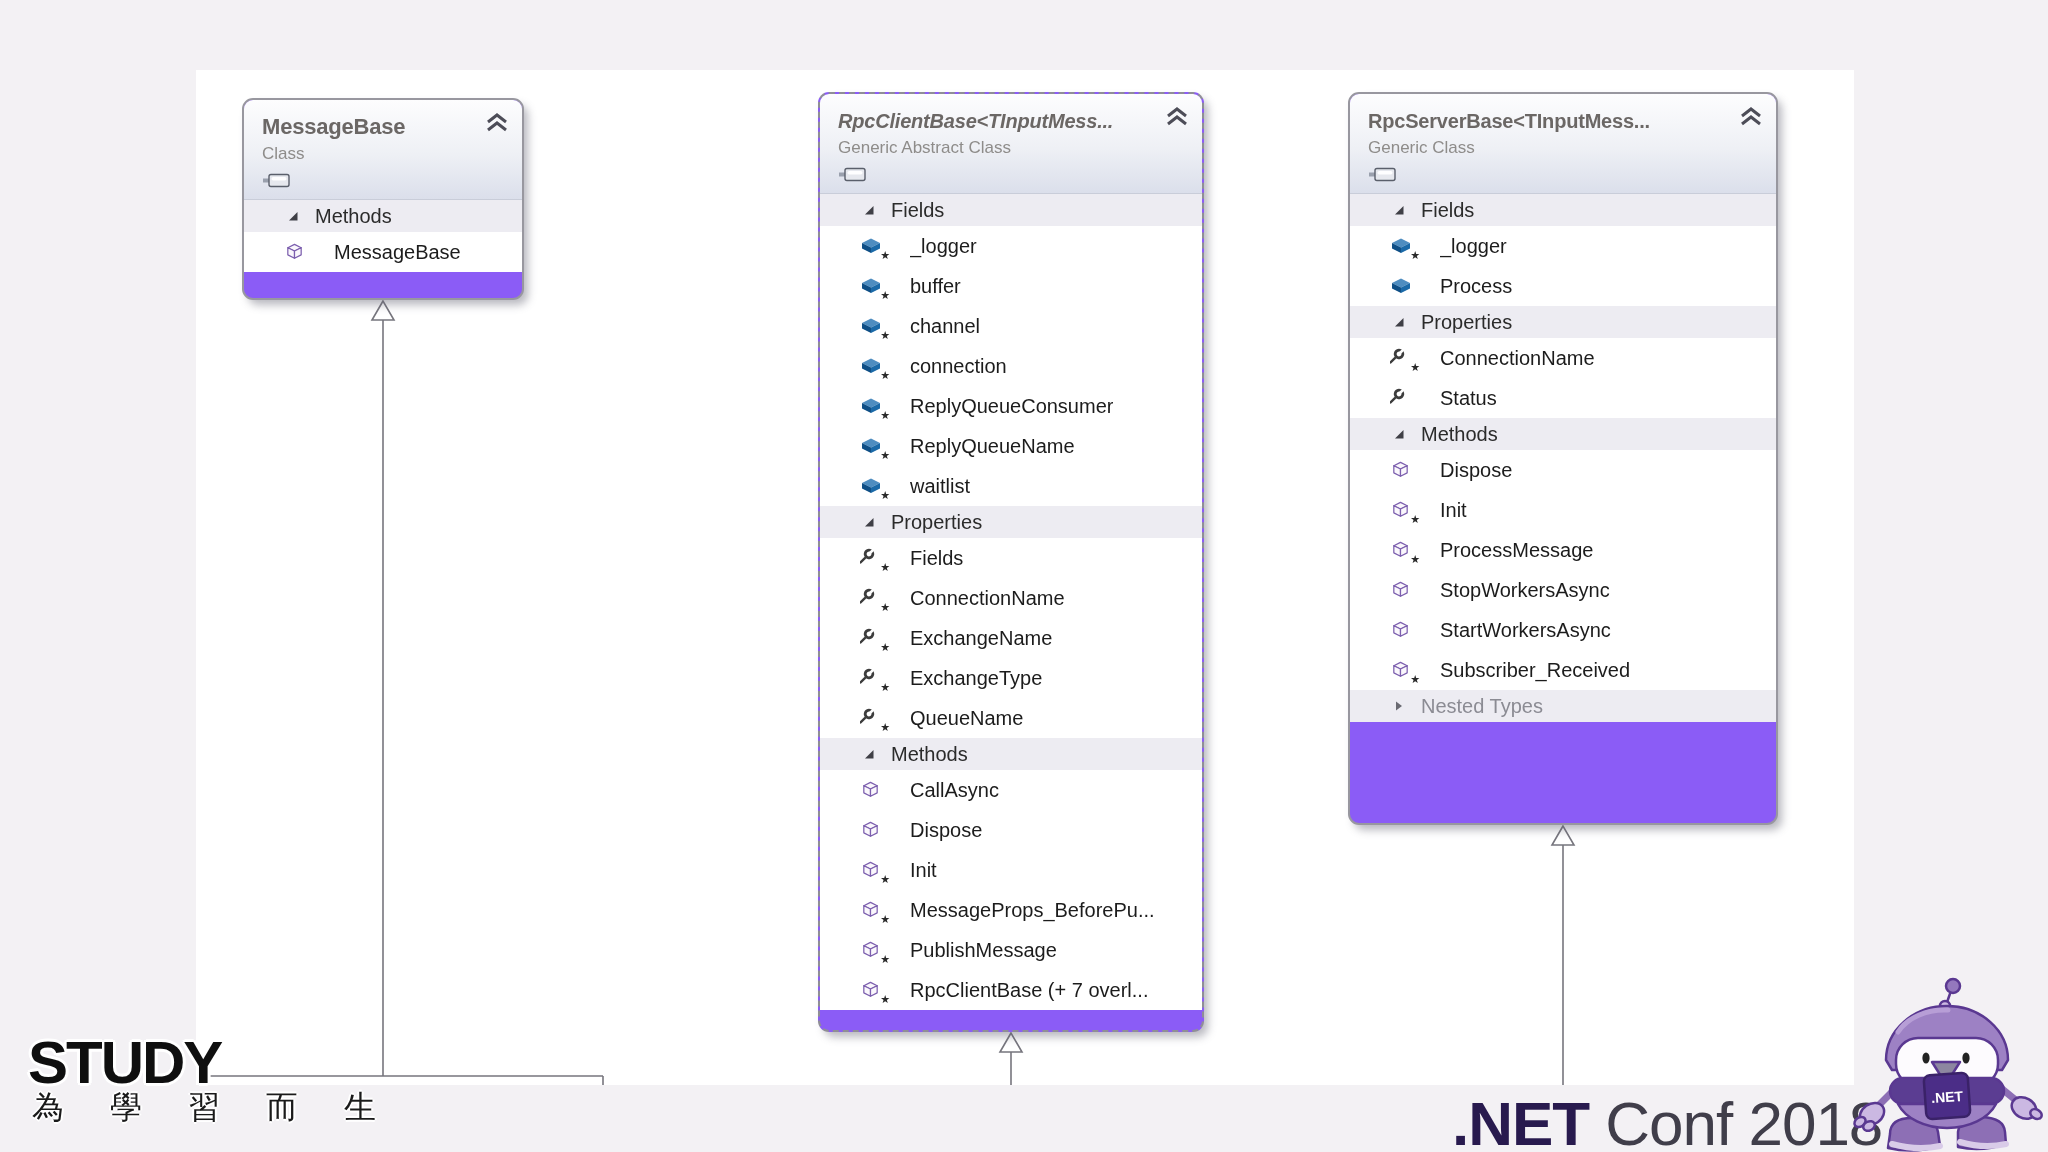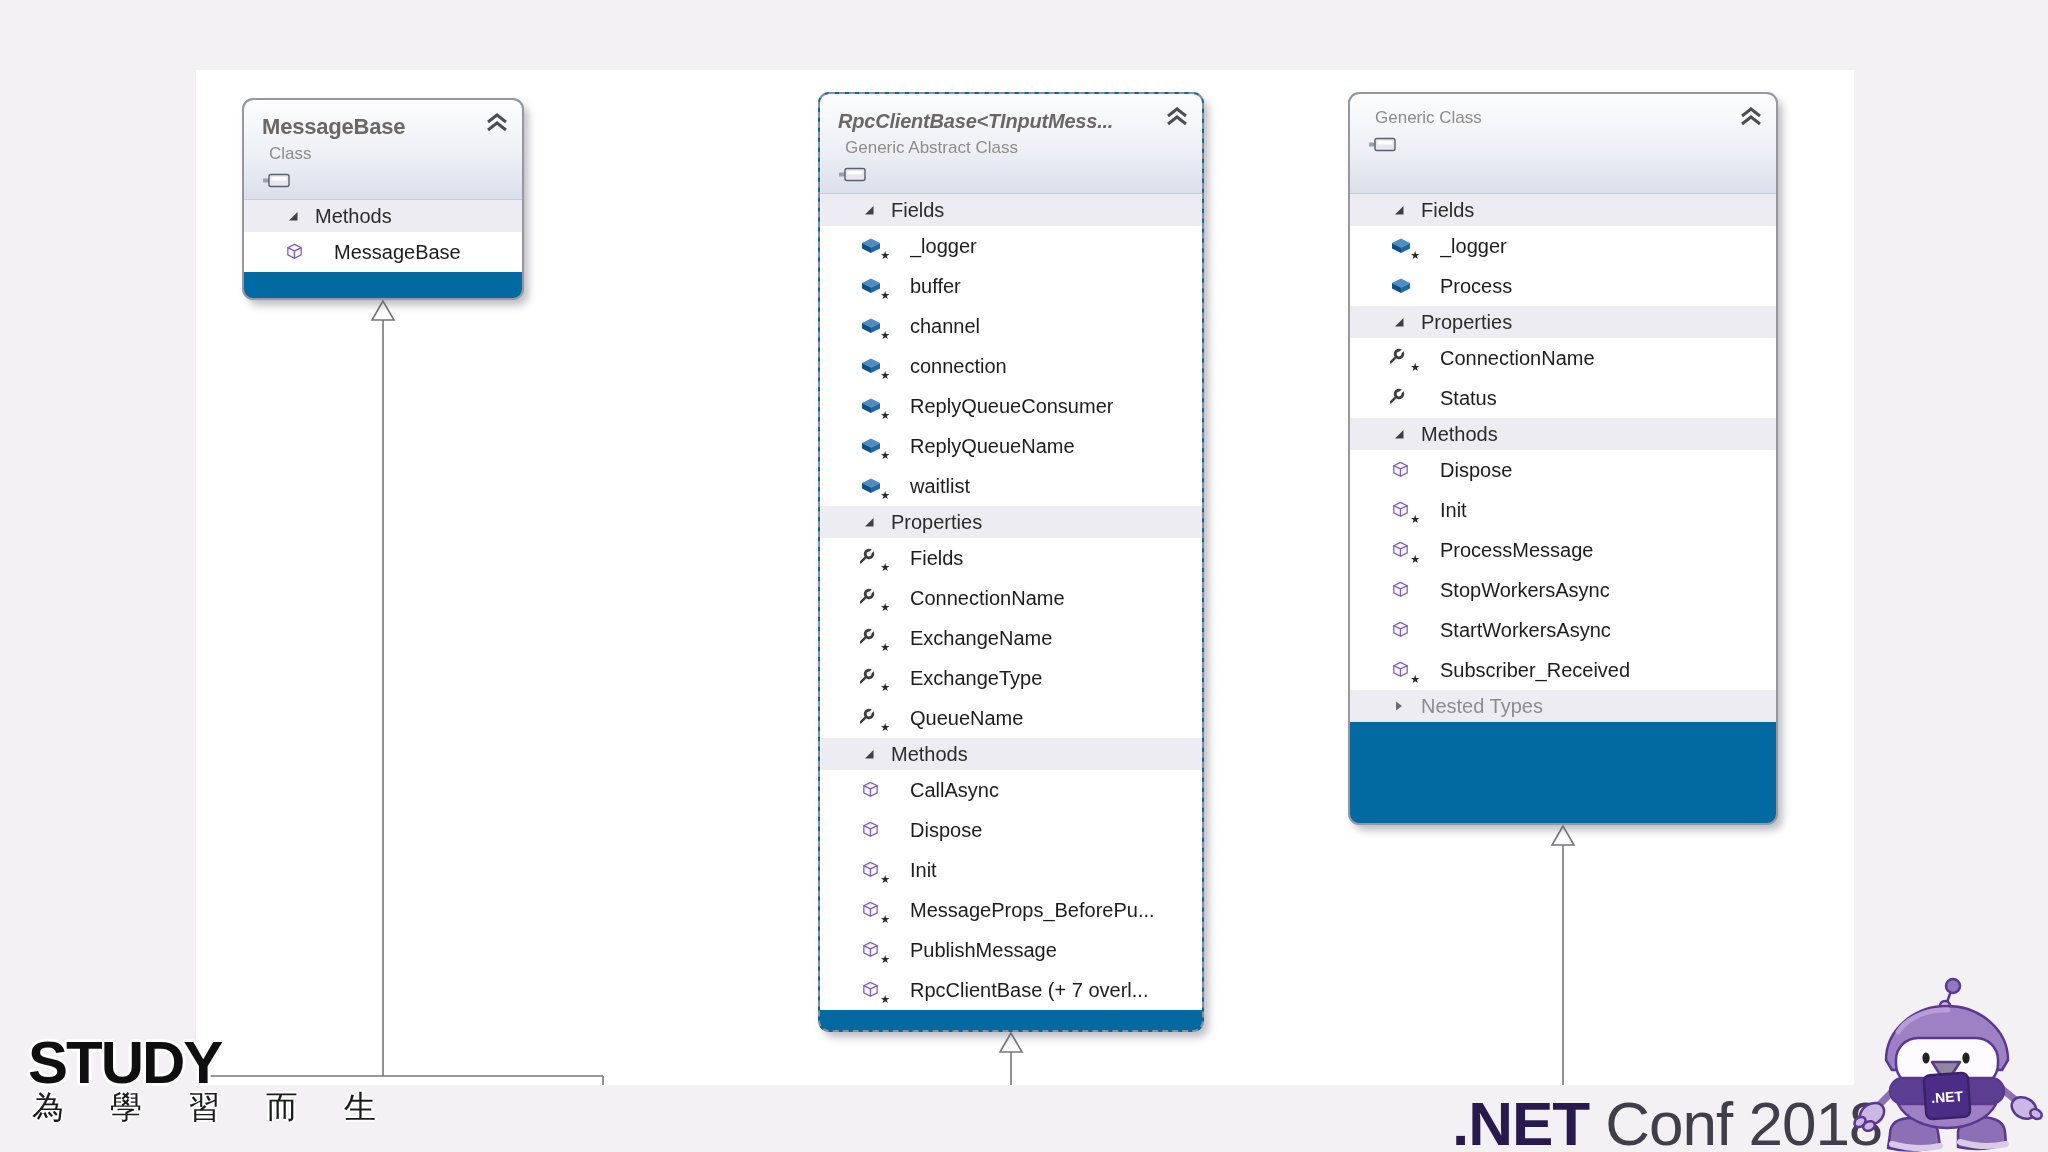--- a/index.html
+++ b/index.html
@@ -5,29 +5,29 @@
   * { margin:0; padding:0; box-sizing:border-box; }
   html,body { width:2048px; height:1152px; overflow:hidden; }
   body { background:#f3f1f4; font-family:"Liberation Sans","DejaVu Sans",sans-serif; position:relative; }
 
   .canvas { position:absolute; left:196px; top:70px; width:1658px; height:1015px; background:#ffffff; z-index:0; }
 
   #connector-layer { position:absolute; left:0; top:0; width:2048px; height:1152px; z-index:1; pointer-events:none; }
   #connector-layer line, #connector-layer polyline { stroke:#76757d; stroke-width:1.6; fill:none; }
   #connector-layer polygon { fill:#ffffff; stroke:#76757d; stroke-width:1.6; }
 
-  .class-box { position:absolute; z-index:2; background:#0369a1; border:2px solid #98979f;
+  .class-box { position:absolute; z-index:2; background:#8b5cf6; border:2px solid #98979f;
     border-radius:11px; overflow:hidden; box-shadow:5px 6px 8px -1px rgba(100,100,115,.45); }
   .class-box.dashed { border-style:dashed; border-color:#8f8e96; }
   .box-header { height:100px; padding:12px 18px 0 18px; position:relative;
     background:linear-gradient(#fdfdfe 0%, #eef0f5 55%, #dbdfeb 100%); border-bottom:1px solid #c9cdd9; }
   .box-title { font-size:20px; font-weight:bold; color:#6b6765; line-height:30px; white-space:nowrap; overflow:hidden; padding-right:34px; letter-spacing:-0.2px; }
   #box-messagebase .box-title { font-size:22px; }
   .italic-title .box-title { font-style:italic; }
-  .box-subtitle { font-size:17px; color:#8e8c8a; line-height:23px; white-space:nowrap;margin-left:7px; }
+  .box-subtitle { font-size:17px; color:#8e8c8a; line-height:23px; white-space:nowrap; }
   .class-glyph { display:block; margin-top:7px; }
   .collapse-btn { position:absolute; top:12px; right:12px; cursor:pointer; }
 
   .section-header { height:32px; display:flex; align-items:center; background:#edecf2;padding-left:27px; }
   .expander { width:12px; margin-left:16px; display:flex; align-items:center; }
   .expander .exp-collapsed { display:none; }
   .collapsed .expander .exp-collapsed { display:block; }
   .section-label { font-size:20px; color:#2b2b2b; margin-left:16px; }
   .collapsed .section-label { color:#8b8b93; }
 
@@ -436,20 +436,21 @@
     </span>
     <span class="member-label">RpcClientBase (+ 7 overl...</span>
   </div>
 </div>
   </div>
 </div>
 </div>
 
 <div class="class-box" id="box-rpcserverbase" style="left:1348px; top:92px; width:430px; height:733px;">
   <div class="box-header">
+    <div class="box-title">RpcServerBase&lt;TInputMess...</div>
     <div class="box-subtitle">Generic Class</div>
     <svg class="class-glyph" width="30" height="17" viewBox="0 0 30 17">
       <rect x="1" y="6.5" width="8" height="4" fill="#9aa0ad"></rect>
       <rect x="7" y="2.5" width="20" height="12" rx="2" fill="#e6e8ee" stroke="#5a5f6b" stroke-width="1.4"></rect>
       <rect x="9.5" y="5" width="15" height="3.4" rx="1.7" fill="#ffffff" opacity="0.95"></rect>
     </svg>
     <span class="collapse-btn">
       <svg width="26" height="22" viewBox="0 0 26 22" fill="none" stroke="#4d4d58" stroke-width="3">
           <polyline points="4,10 13,3 22,10"></polyline>
           <polyline points="4,18 13,11 22,18"></polyline>

